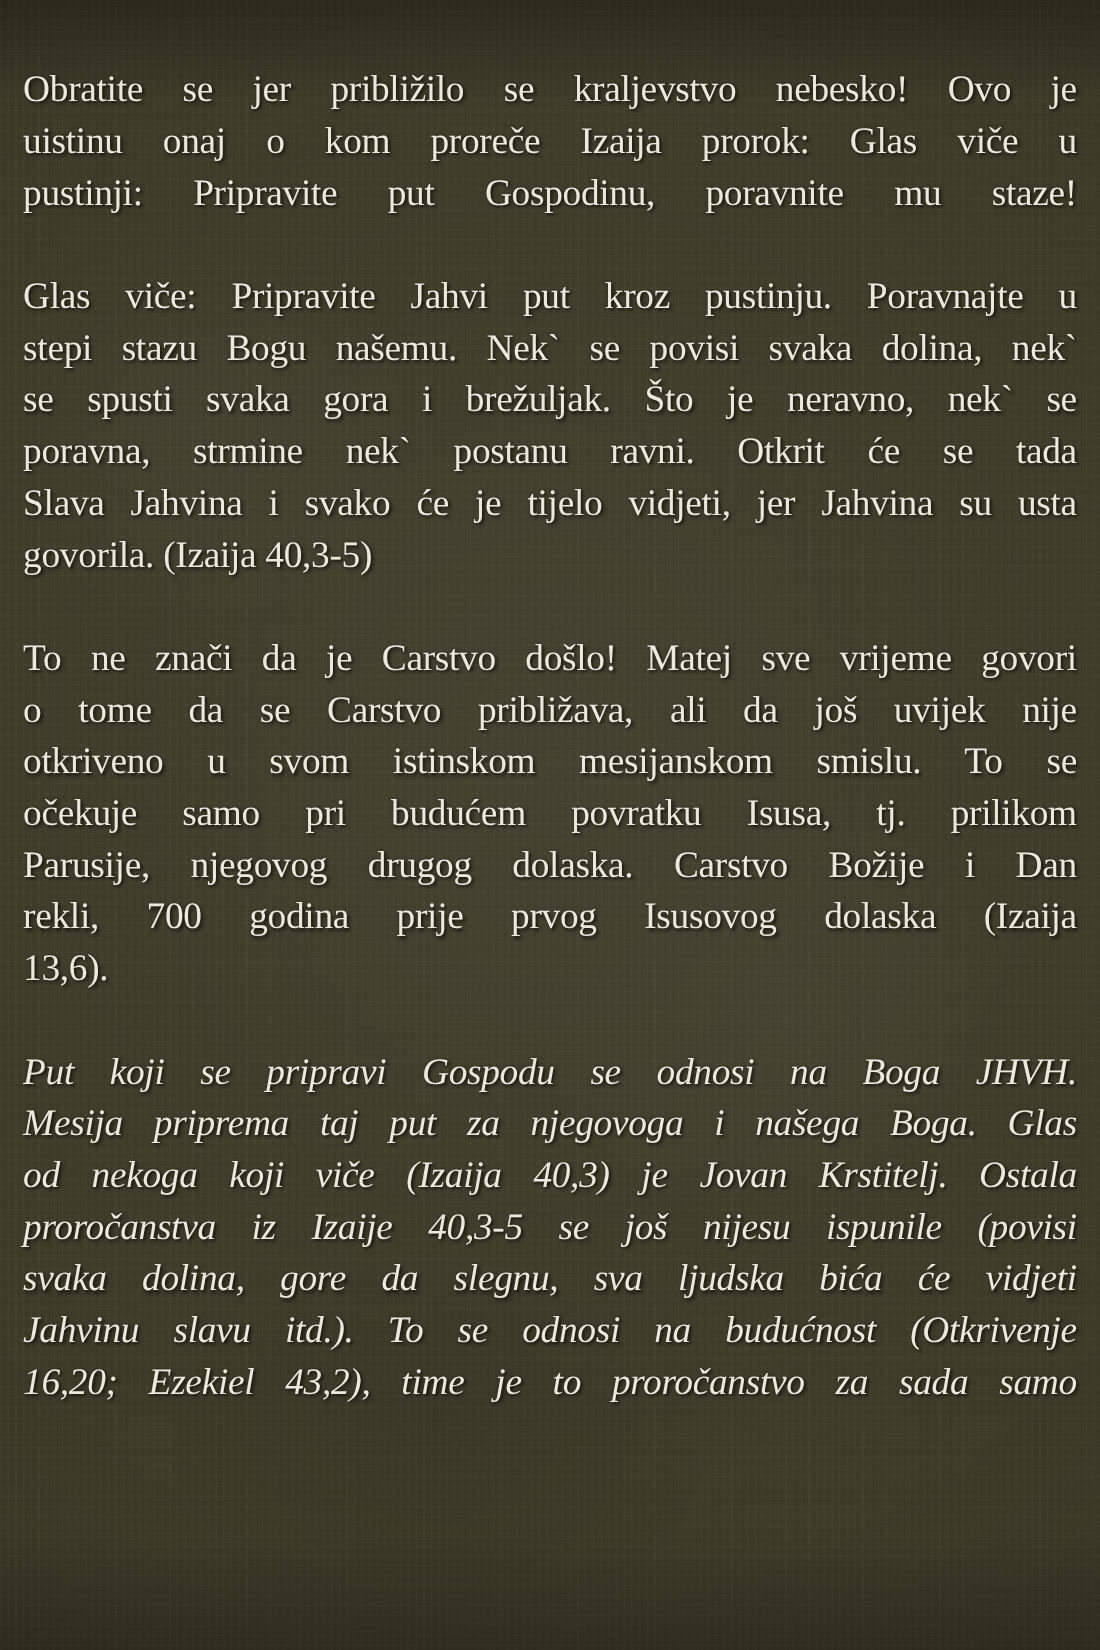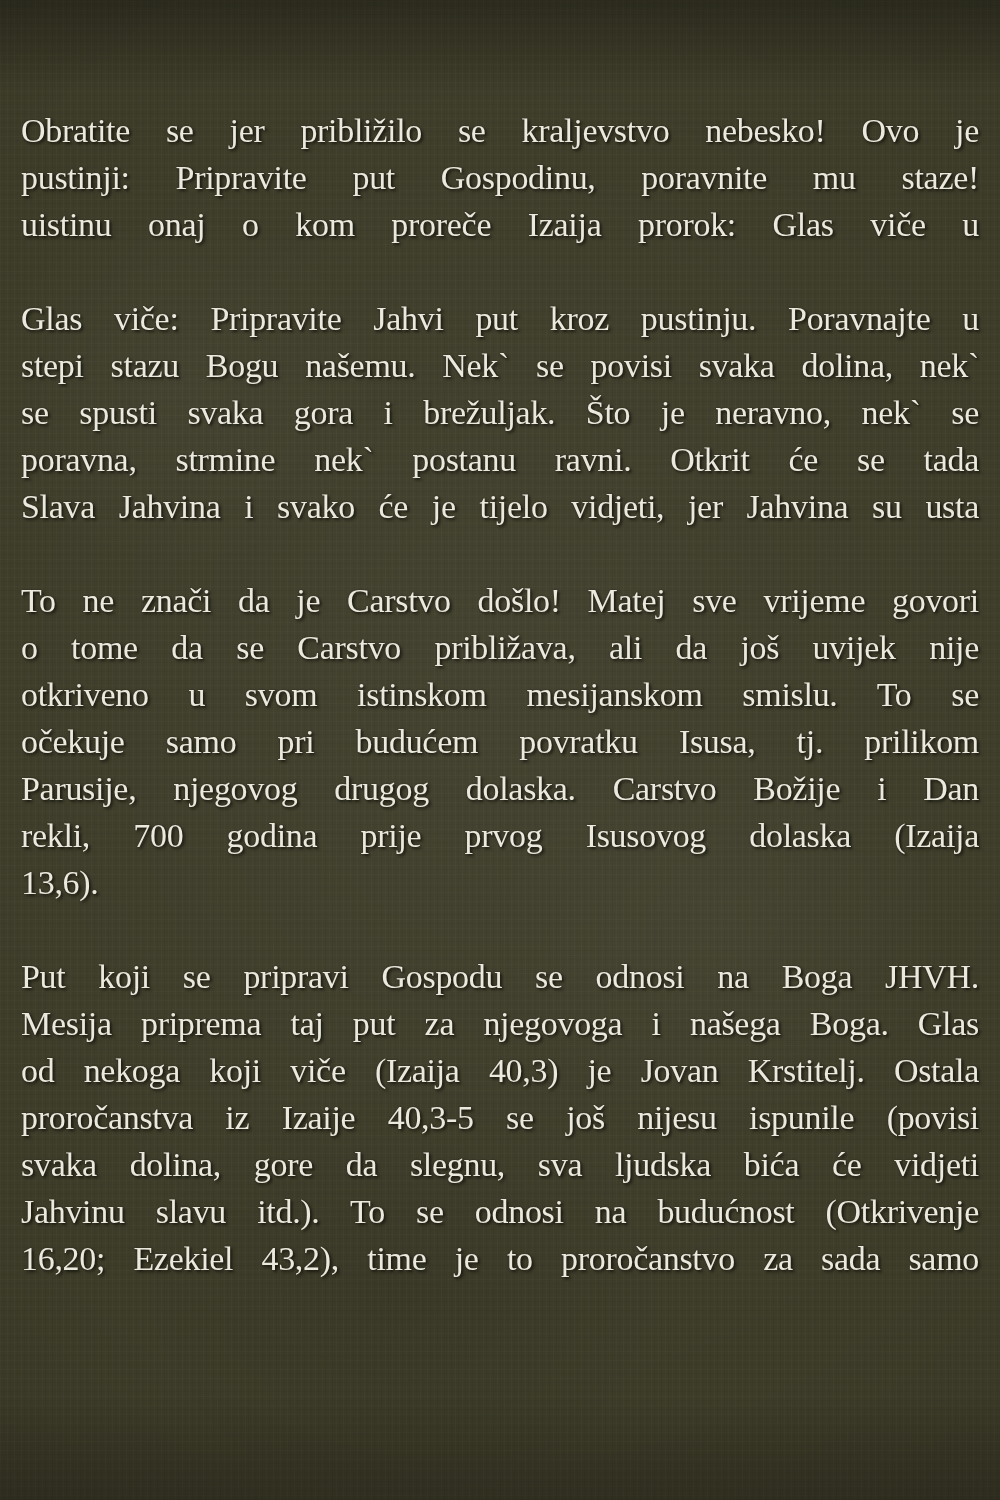--- a/index.html
+++ b/index.html
@@ -26,27 +26,28 @@
       radial-gradient(ellipse 40% 22% at 40% 86%, rgba(0,0,0,0.07), transparent 70%),
       repeating-linear-gradient(90deg, rgba(255,255,255,0.020) 0px, rgba(255,255,255,0.020) 1px, rgba(0,0,0,0.0) 1px, rgba(0,0,0,0.0) 3px, rgba(0,0,0,0.035) 3px, rgba(0,0,0,0.035) 4px, rgba(0,0,0,0.0) 4px, rgba(0,0,0,0.0) 7px),
       repeating-linear-gradient(0deg, rgba(0,0,0,0.030) 0px, rgba(0,0,0,0.030) 1px, rgba(0,0,0,0.0) 1px, rgba(0,0,0,0.0) 4px, rgba(255,255,255,0.014) 4px, rgba(255,255,255,0.014) 5px, rgba(0,0,0,0.0) 5px, rgba(0,0,0,0.0) 9px);
   }
   .text-block {
     position: absolute;
     left: 0;
     top: 0;
     width: 100%;
     box-sizing: border-box;
-    padding: 107px 21px 0 21px;
+    padding: 58px 21px 0 21px;
   }
   .para {
     margin: 0 0 47px 0;
   }
   .para:last-child {
     margin-bottom: 0;
+    font-style: italic;
   }
   .line {
     font-size: 34px;
     line-height: 47px;
     letter-spacing: -0.3px;
     color: var(--ink, #ebe9dd);
     text-shadow: 2px 2px 3px var(--shadow, rgba(12,12,6,0.75)), 0 0 2px rgba(0,0,0,0.35);
     text-align: justify;
     text-align-last: justify;
     white-space: normal;
@@ -57,30 +58,31 @@
 </style>
 </head>
 <body>
 
 <div class="bg-texture"></div>
 
 <main class="text-block">
 
   <div class="para">
     <div class="line">Obratite se jer približilo se kraljevstvo nebesko! Ovo je</div>
+    <div class="line">uistinu onaj o kom proreče Izaija prorok: Glas viče u</div>
     <div class="line">pustinji: Pripravite put Gospodinu, poravnite mu staze!</div>
-    <div class="line">uistinu onaj o kom proreče Izaija prorok: Glas viče u</div>
   </div>
 
   <div class="para">
     <div class="line">Glas viče: Pripravite Jahvi put kroz pustinju. Poravnajte u</div>
     <div class="line">stepi stazu Bogu našemu. Nek` se povisi svaka dolina, nek`</div>
     <div class="line">se spusti svaka gora i brežuljak. Što je neravno, nek` se</div>
     <div class="line">poravna, strmine nek` postanu ravni. Otkrit će se tada</div>
     <div class="line">Slava Jahvina i svako će je tijelo vidjeti, jer Jahvina su usta</div>
+    <div class="line last">govorila. (Izaija 40,3-5)</div>
   </div>
 
   <div class="para">
     <div class="line">To ne znači da je Carstvo došlo! Matej sve vrijeme govori</div>
     <div class="line">o tome da se Carstvo približava, ali da još uvijek nije</div>
     <div class="line">otkriveno u svom istinskom mesijanskom smislu. To se</div>
     <div class="line">očekuje samo pri budućem povratku Isusa, tj. prilikom</div>
     <div class="line">Parusije, njegovog drugog dolaska. Carstvo Božije i Dan</div>
     <div class="line">rekli, 700 godina prije prvog Isusovog dolaska (Izaija</div>
     <div class="line last">13,6).</div>

